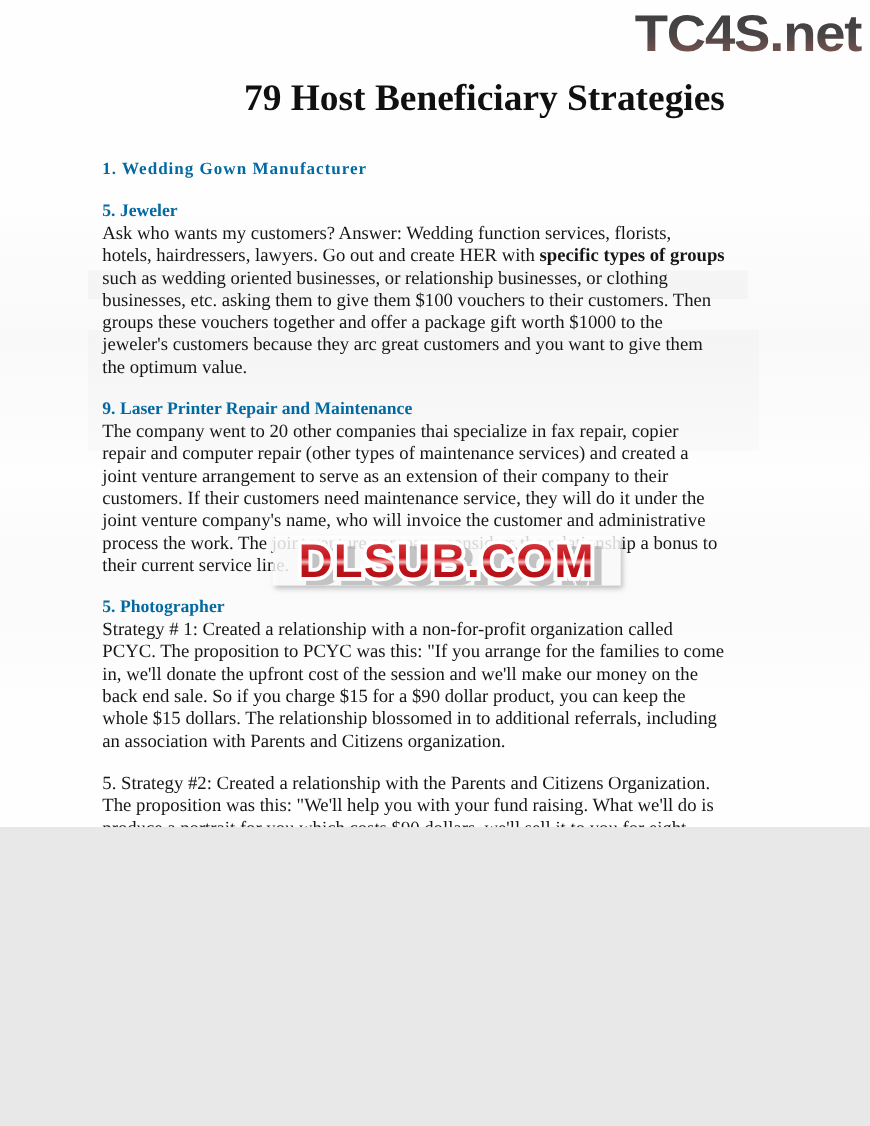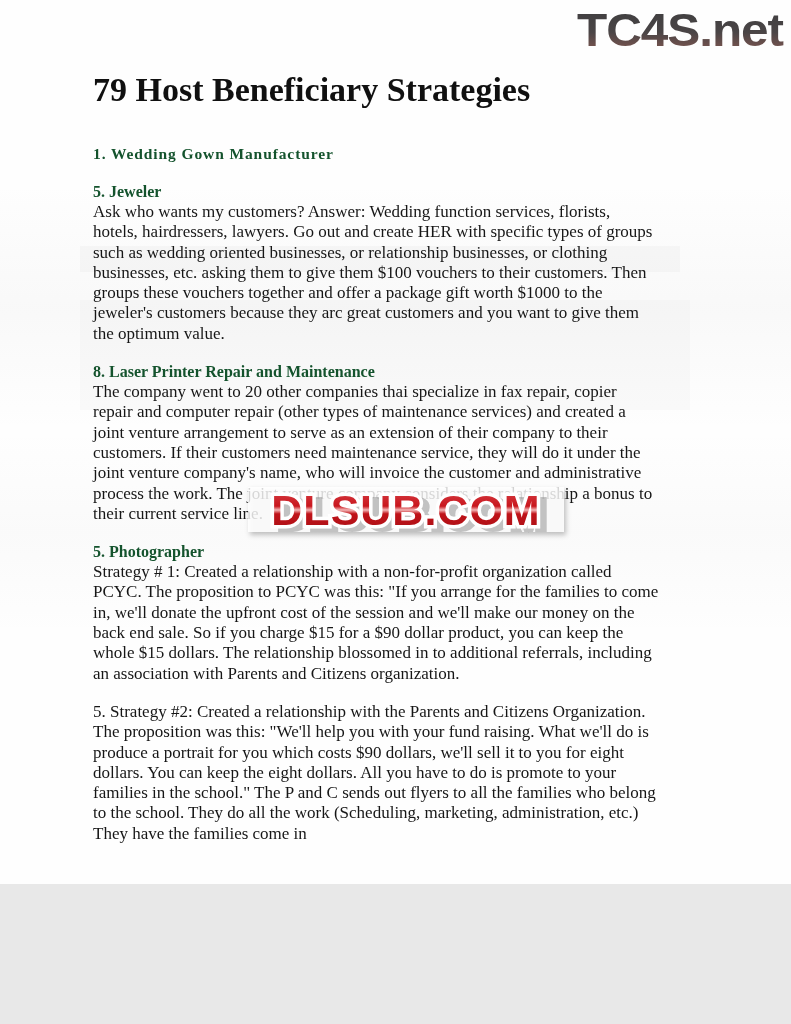--- a/index.html
+++ b/index.html
@@ -1,19 +1,19 @@
 <!DOCTYPE html>
 <html><head>
 <meta charset="utf-8">
 <style>
   html, body { margin: 0; padding: 0; background: #e8e8e8; }
   .page {
     position: relative;
     width: 791px;
-    height: 884px;
+    height: 752px;
     margin: 0 auto;
     background: #fefefe;
     overflow: hidden;
     font-family: "Liberation Serif", serif;
     color: #141414;
   }
   
   .scan-wash {
     position: absolute; left: 0; top: 0; width: 791px; height: 1024px;
     background:
@@ -33,44 +33,44 @@
   .content {
     position: absolute;
     left: 93px;
     top: 70px;
     width: 566px;
   }
   .doc-title {
     font-size: 34px;
     font-weight: bold;
     line-height: 40px;
-    text-align: left;
+    text-align: right;
     margin: 0 0 34px 0;
     letter-spacing: 0px;
     color: #101010;
   }
   .sec { margin: 0 0 18px 0; }
   .sec-heading {
     font-size: 16px;
     font-weight: bold;
     line-height: 20px;
     margin: 0;
-    color: #14532d;
+    color: #0369a1;
   }
   .sec:first-of-type .sec-heading {
     font-size: 15.5px;
     letter-spacing: 0.9px;
   }
   .sec p {
     font-size: 17px;
     line-height: 20.3px;
     margin: 0;
     color: #161616;
   }
-  .sec p .b { font-weight: normal; text-align: center; }
+  .sec p .b { font-weight: bold; text-align: center; }
 
   
   .watermark { position: absolute; left: 240px; top: 478px; }
 
   
   .page-number {
     position: absolute;
     left: 93px; top: 921px; width: 566px;
     text-align: center;
     font-family: "Liberation Sans", sans-serif;
@@ -111,21 +111,21 @@
     <h1 class="doc-title">79 Host Beneficiary Strategies</h1>
     <div>
         <section class="sec">
           <h2 class="sec-heading">1. Wedding Gown Manufacturer</h2>
         </section>
         <section class="sec">
           <h2 class="sec-heading">5. Jeweler</h2>
           <p><span>Ask who wants my customers? Answer: Wedding function services, florists, hotels, hairdressers, lawyers. Go out and create HER with </span><span class="b">specific types of groups</span><span> such as wedding oriented businesses, or relationship businesses, or clothing businesses, etc. asking them to give them $100 vouchers to their customers. Then groups these vouchers together and offer a package gift worth $1000 to the jeweler's customers because they arc great customers and you want to give them the optimum value.</span></p>
         </section>
         <section class="sec">
-          <h2 class="sec-heading">8. Laser Printer Repair and Maintenance</h2>
+          <h2 class="sec-heading">9. Laser Printer Repair and Maintenance</h2>
           <p><span>The company went to 20 other companies thai specialize in fax repair, copier repair and computer repair (other types of maintenance services) and created a joint venture arrangement to serve as an extension of their company to their customers. If their customers need maintenance service, they will do it under the joint venture company's name, who will invoice the customer and administrative process the work. The joint venture company considers the relationship a bonus to their current service line.</span></p>
         </section>
         <section class="sec">
           <h2 class="sec-heading">5. Photographer</h2>
           <p><span>Strategy # 1: Created a relationship with a non-for-profit organization called PCYC. The proposition to PCYC was this: "If you arrange for the families to come in, we'll donate the upfront cost of the session and we'll make our money on the back end sale. So if you charge $15 for a $90 dollar product, you can keep the whole $15 dollars. The relationship blossomed in to additional referrals, including an association with Parents and Citizens organization.</span></p>
         </section>
         <section class="sec">
           <p><span>5. Strategy #2: Created a relationship with the Parents and Citizens Organization. The proposition was this: "We'll help you with your fund raising. What we'll do is produce a portrait for you which costs $90 dollars, we'll sell it to you for eight dollars. You can keep the eight dollars. All you have to do is promote to your families in the school." The P and C sends out flyers to all the families who belong to the school. They do all the work (Scheduling, marketing, administration, etc.) They have the families come in</span></p>
         </section>
       </div>

